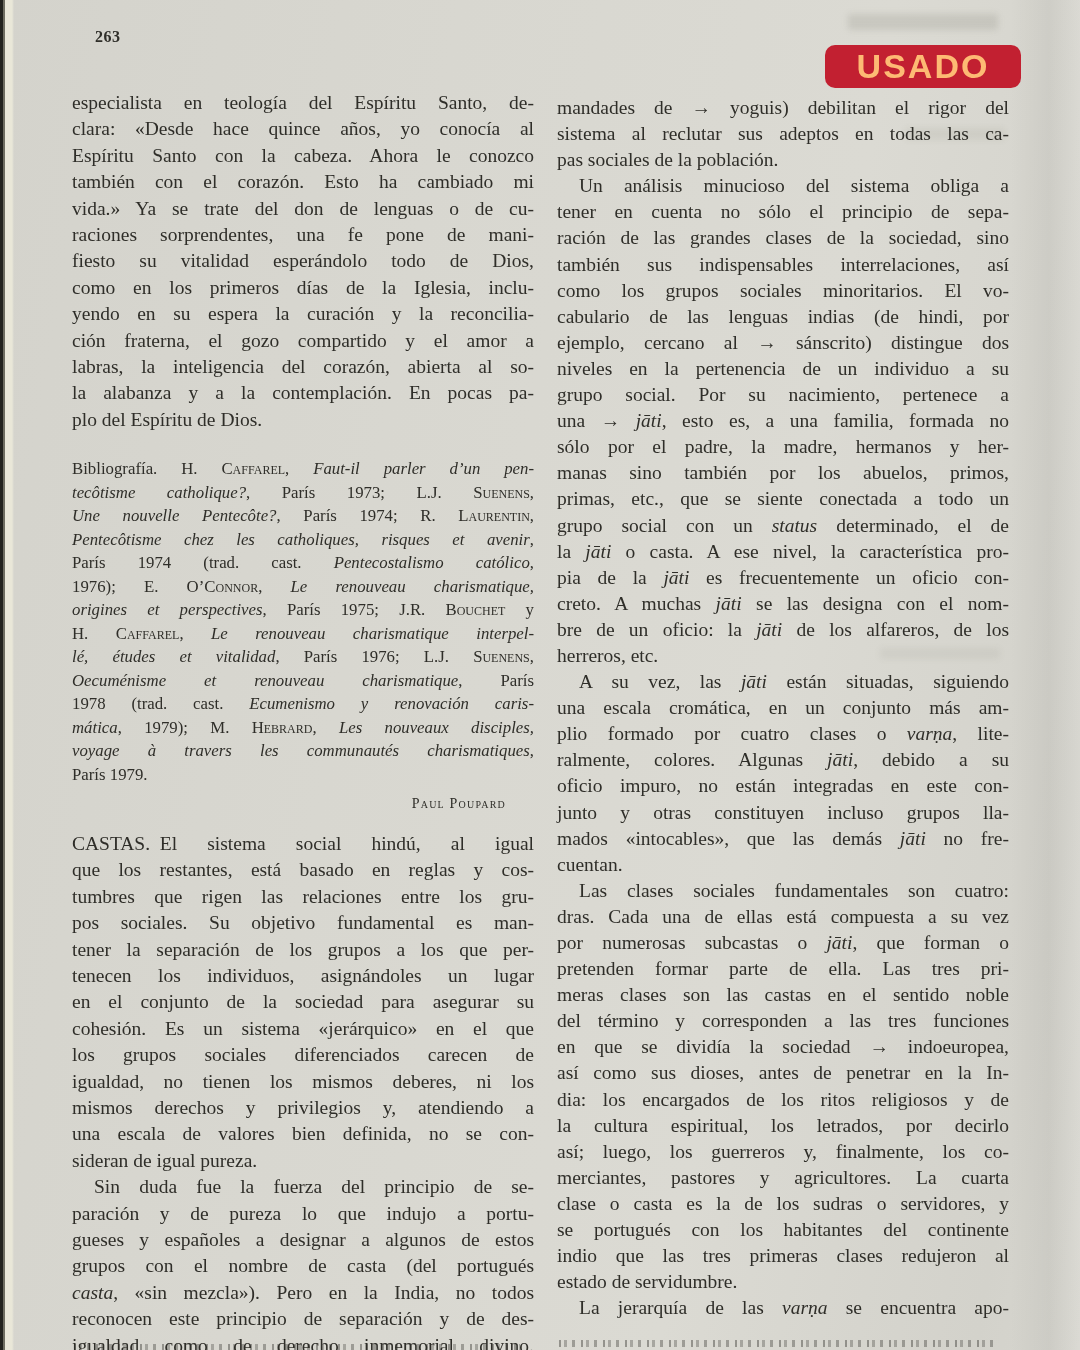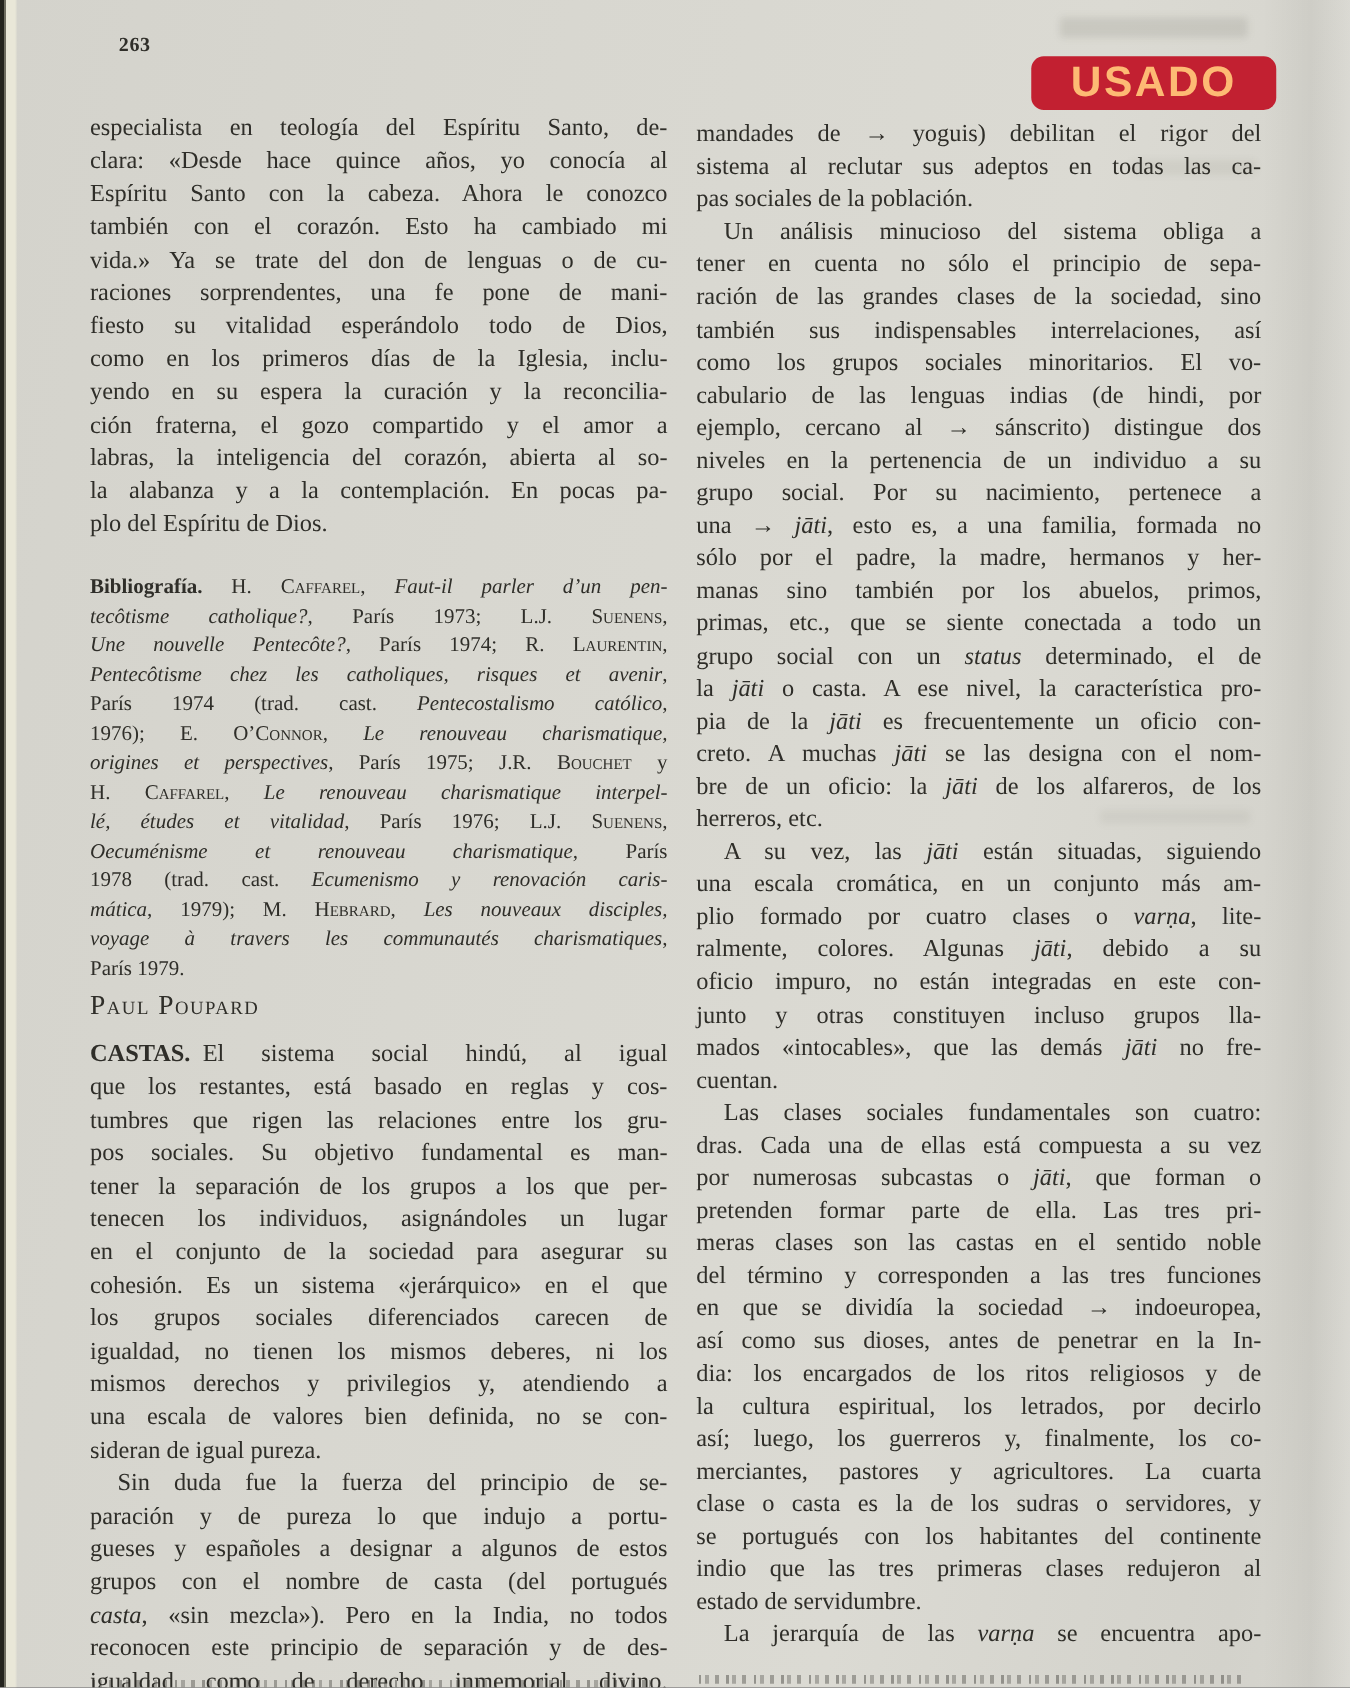--- a/index.html
+++ b/index.html
@@ -23,25 +23,25 @@
   .para{margin:0;}
   .line{text-align:justify;text-align-last:justify;white-space:normal;overflow:visible;}
   .line.last{text-align-last:auto;}
   .line.indent{padding-left:22px;}
   .body .line{font-size:19.5px;line-height:26.2px;height:26.2px;}
   .col-left .body .line{line-height:26.4px;height:26.4px;}
   .col-right .body .line{line-height:26.1px;height:26.1px;}
   .biblio{margin-top:24px;}
   .biblio .line{font-size:16.8px;line-height:23.5px;height:23.5px;}
   .signature{margin-top:5px;}
-  .signature .line{text-align:left;text-align-last:auto;font-size:22px;letter-spacing:1.2px;padding-right:28px;line-height:26px;height:26px;}
+  .signature .line{text-align:right;text-align-last:auto;font-size:14px;letter-spacing:1.2px;padding-right:28px;line-height:26px;height:26px;}
   .gap14{margin-top:14px;}
   .sc{font-variant:small-caps;}
   i{font-style:italic;}
-  b{font-weight:bold;}
+  b{font-weight:normal;}
   .cutline{position:absolute;height:7px;opacity:.55;
     background-image:repeating-linear-gradient(90deg,rgba(47,46,41,.75) 0 2px,rgba(47,46,41,0) 2px 5px,rgba(47,46,41,.55) 5px 8px,rgba(47,46,41,0) 8px 13px,rgba(47,46,41,.65) 13px 16px,rgba(47,46,41,0) 16px 22px);}
   .cut-left{left:74px;top:1344px;width:446px;}
   .cut-right{left:559px;top:1340px;width:438px;}
 </style>
 </head>
 <body>
 
 <div class="photo">
   <div class="page-left-edge"></div>

